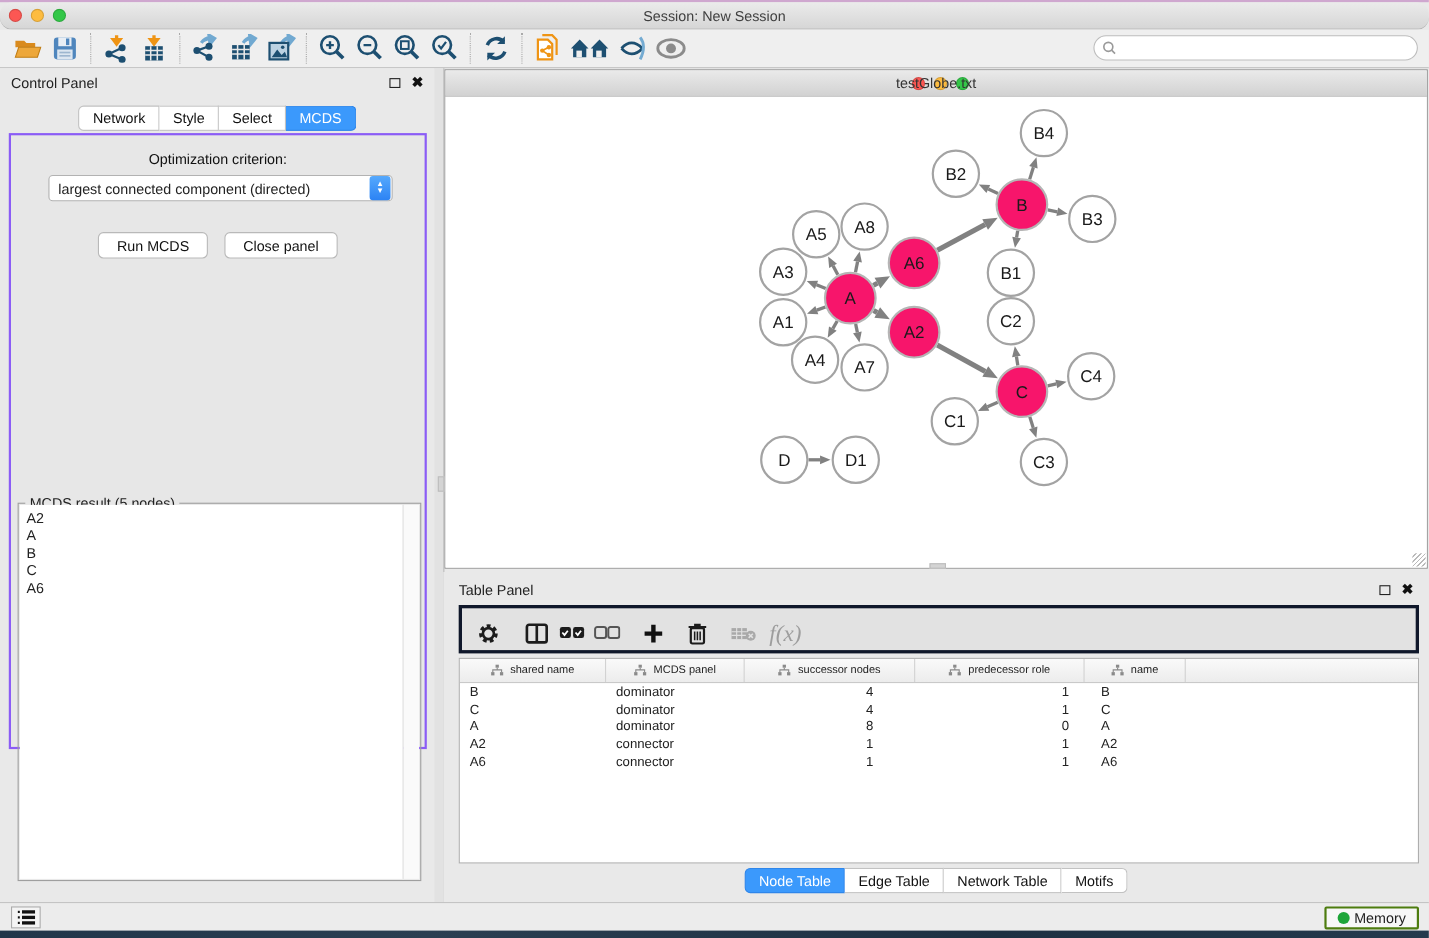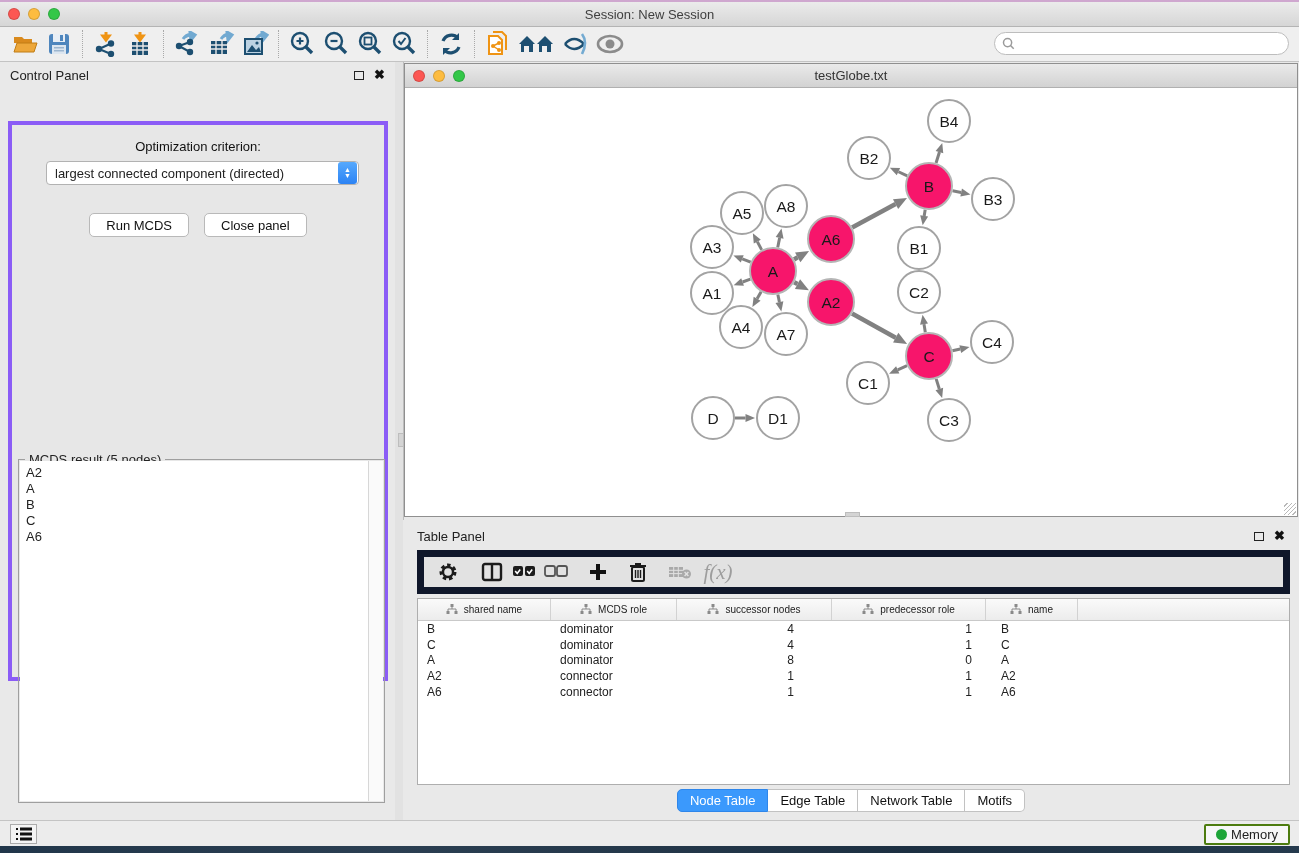--- a/index.html
+++ b/index.html
@@ -4,21 +4,21 @@
 <style>
   * { margin:0; padding:0; box-sizing:border-box; }
   html,body { width:1299px; height:853px; overflow:hidden; }
   body { font-family:"Liberation Sans",sans-serif; background:#e9e9e9; position:relative; color:#222; }
   .abs { position:absolute; }
 
   
   #desktop-top { left:0; top:0; width:1299px; height:2px; background:#cfa7cf; }
   #titlebar { left:0; top:2px; width:1299px; height:25px;
     background:linear-gradient(#ebebeb,#d6d6d6); border-bottom:1px solid #b4b4b4;
-    display:flex; align-items:center; }
+    display:flex; align-items:center;border-radius:11px; }
   .tl-dot { width:12px; height:12px; border-radius:50%; margin-left:8px; border:1px solid rgba(0,0,0,.15); }
   .tl-red { background:#fc5753; } .tl-yellow { background:#fdbc40; } .tl-green { background:#33c748; }
   #titlebar .title { position:absolute; left:0; right:0; text-align:center; font-size:13px; color:#404040; }
 
   #toolbar { left:0; top:27px; width:1299px; height:35px; background:#efefef;
     border-bottom:1px solid #c3c3c3; display:flex; align-items:center; }
   .tbtn { width:34px; height:30px; display:flex; align-items:center; justify-content:center; cursor:default; }
   .tsep { width:1px; height:28px; border-left:1px dotted #a9a9a9; margin:0 6px; }
   #search-wrap { position:absolute; right:10px; top:5px; width:295px; height:23px; background:#fff;
     border:1px solid #bdbdbd; border-radius:12px; display:flex; align-items:center; padding-left:7px; }
@@ -33,21 +33,21 @@
   .float-ico { width:10px; height:9px; border:1.5px solid #222; display:inline-block; }
   .close-ico { font-size:13px; font-weight:bold; color:#111; line-height:10px; }
   .seg { display:flex; }
   .seg .seg-btn { background:#fff; border:1px solid #c2c2c2; border-left:none; font-size:13px;
     padding:3px 12px; color:#111; }
   .seg .seg-btn:first-child { border-left:1px solid #c2c2c2; border-radius:5px 0 0 5px; }
   .seg .seg-btn:last-child { border-radius:0 5px 5px 0; }
   .seg .seg-btn.active { background:#3b99fc; border-color:#2f86ea; color:#fff; }
   #cp-tabs { position:absolute; left:0; right:0; top:34px; display:flex; justify-content:center; }
   #cp-content { position:absolute; left:8px; top:59px; width:380px; height:560px;
-    background:#e7e7e7; border:4px solid #8b5cf6; }
+    background:#e7e7e7; border:2px solid #8b5cf6; }
   #opt-label { margin-top:14px; text-align:center; font-size:13px; color:#111; }
   #criterion { position:absolute; left:34px; top:36px; width:313px; height:24px; background:#fff;
     border:1px solid #b2b2b2; border-radius:4px; display:flex; align-items:center; font-size:13px; }
   #criterion .sel-text { padding-left:8px; flex:1; white-space:nowrap; }
   #criterion .sel-arrows { width:19px; height:22px; margin:0 1px 0 0; border-radius:3px;
     background:linear-gradient(#56a9fd,#2c83f4); display:flex; flex-direction:column;
     align-items:center; justify-content:center; color:#fff; font-size:7px; line-height:6px; }
   #cp-buttons { position:absolute; left:0; right:0; top:70px; display:flex; justify-content:center; gap:15px;margin-top:18px; }
   .pbtn { background:#fff; border:1px solid #b9b9b9; border-radius:5px; height:24px;
     padding:0 16px; font-size:13px; color:#111; display:flex; align-items:center; }
@@ -55,32 +55,32 @@
     border:1px solid #9f9f9f; }
   #result-title { position:absolute; left:6px; top:-8px; background:#e7e7e7; padding:0 4px; font-size:13px; }
   #result-list { position:absolute; left:1px; top:1px; right:15px; bottom:1px; background:#fff;
     border-right:1px solid #d7d7d7; padding:4px 6px; font-size:13px; line-height:16px; overflow:hidden; }
   #result-scroll { position:absolute; top:1px; right:1px; width:14px; bottom:1px; background:#fafafa; }
 
   
   #network-window { left:404px; top:63px; width:894px; height:454px; background:#fff;
     border:1px solid #8f8f8f; }
   #nw-titlebar { height:24px; background:linear-gradient(#eaeaea,#d2d2d2); border-bottom:1px solid #b0b0b0;
-    display:flex; align-items:center; position:relative; }
+    display:flex; align-items:center; position:relative;justify-content:center; }
   #nw-titlebar .title { position:absolute; left:0; right:0; text-align:center; font-size:13px; color:#333; }
   #network-canvas { position:absolute; left:0; top:24px; width:892px; height:428px; background:#fff; }
   #nw-resize { position:absolute; right:1px; bottom:1px; width:12px; height:12px;
     background:repeating-linear-gradient(135deg,transparent 0 2px,#b9b9b9 2px 3px); }
   #nw-hthumb { left:845px; top:512px; width:15px; height:5px; background:#d4d4d4; border:1px solid #bdbdbd; }
   #nw-vthumb { left:398px; top:433px; width:6px; height:14px; background:#d4d4d4; border:1px solid #bdbdbd; }
 
   
   #table-panel { left:403px; top:520px; width:896px; height:300px; background:#e9e9e9; }
   #tp-toolbar { position:absolute; left:14px; top:30px; width:873px; height:44px; background:#e2e2e2;
-    border:7px solid #0f172a; display:flex; align-items:flex-end; padding-left:8px; }
+    border:3px solid #0f172a; display:flex; align-items:flex-end; padding-left:8px; }
   #tp-toolbar .tbtn { width:32px; }
   #node-table { position:absolute; left:14px; top:78px; width:873px; height:187px; background:#fff;
     border:1px solid #aeaeae; font-size:12px; overflow:hidden; }
   #nt-header { display:flex; height:22px; background:linear-gradient(#fafafa,#ececec);
     border-bottom:1px solid #c9c9c9; }
   .th { display:flex; align-items:center; justify-content:center; gap:6px; border-right:1px solid #d2d2d2;
     color:#222; font-size:10px; }
   .tr { display:flex; height:15.8px; align-items:center; }
   .td { overflow:hidden; white-space:nowrap; }
   #tp-tabs { position:absolute; left:0; right:0; top:269px; display:flex; justify-content:center; }
@@ -248,20 +248,26 @@
 </div>
 
 <div id="control-panel" class="abs">
   <div class="panel-head" style="margin-top:1px">
     <span class="ph-title">Control Panel</span>
     <span class="ph-icons">
       <span class="float-ico"></span>
       <span class="close-ico">✖</span>
     </span>
   </div>
+  <div id="cp-tabs" class="seg">
+      <div class="seg-btn">Network</div>
+      <div class="seg-btn">Style</div>
+      <div class="seg-btn">Select</div>
+      <div class="seg-btn active">MCDS</div>
+    </div>
   <div id="cp-content">
     <div id="opt-label">Optimization criterion:</div>
     <div id="criterion">
       <span class="sel-text">largest connected component (directed)</span>
       <span class="sel-arrows">▲<br>▼</span>
     </div>
     <div id="cp-buttons">
       <button class="pbtn">Run MCDS</button>
       <button class="pbtn">Close panel</button>
     </div>
@@ -527,21 +533,21 @@
           </svg>
           <span>shared name</span>
         </div>
         <div class="th" style="width: 126px;">
           <svg width="12" height="11" viewBox="0 0 12 11">
             <rect x="4.5" y="0" width="3" height="3" fill="#8a8a8a"></rect>
             <rect x="0.5" y="7" width="3" height="3" fill="#8a8a8a"></rect>
             <rect x="8.5" y="7" width="3" height="3" fill="#8a8a8a"></rect>
             <path d="M6 3v2M2 7V5h8v2" stroke="#8a8a8a" fill="none"></path>
           </svg>
-          <span>MCDS role</span>
+          <span>MCDS panel</span>
         </div>
         <div class="th" style="width: 155px;">
           <svg width="12" height="11" viewBox="0 0 12 11">
             <rect x="4.5" y="0" width="3" height="3" fill="#8a8a8a"></rect>
             <rect x="0.5" y="7" width="3" height="3" fill="#8a8a8a"></rect>
             <rect x="8.5" y="7" width="3" height="3" fill="#8a8a8a"></rect>
             <path d="M6 3v2M2 7V5h8v2" stroke="#8a8a8a" fill="none"></path>
           </svg>
           <span>successor nodes</span>
         </div>

